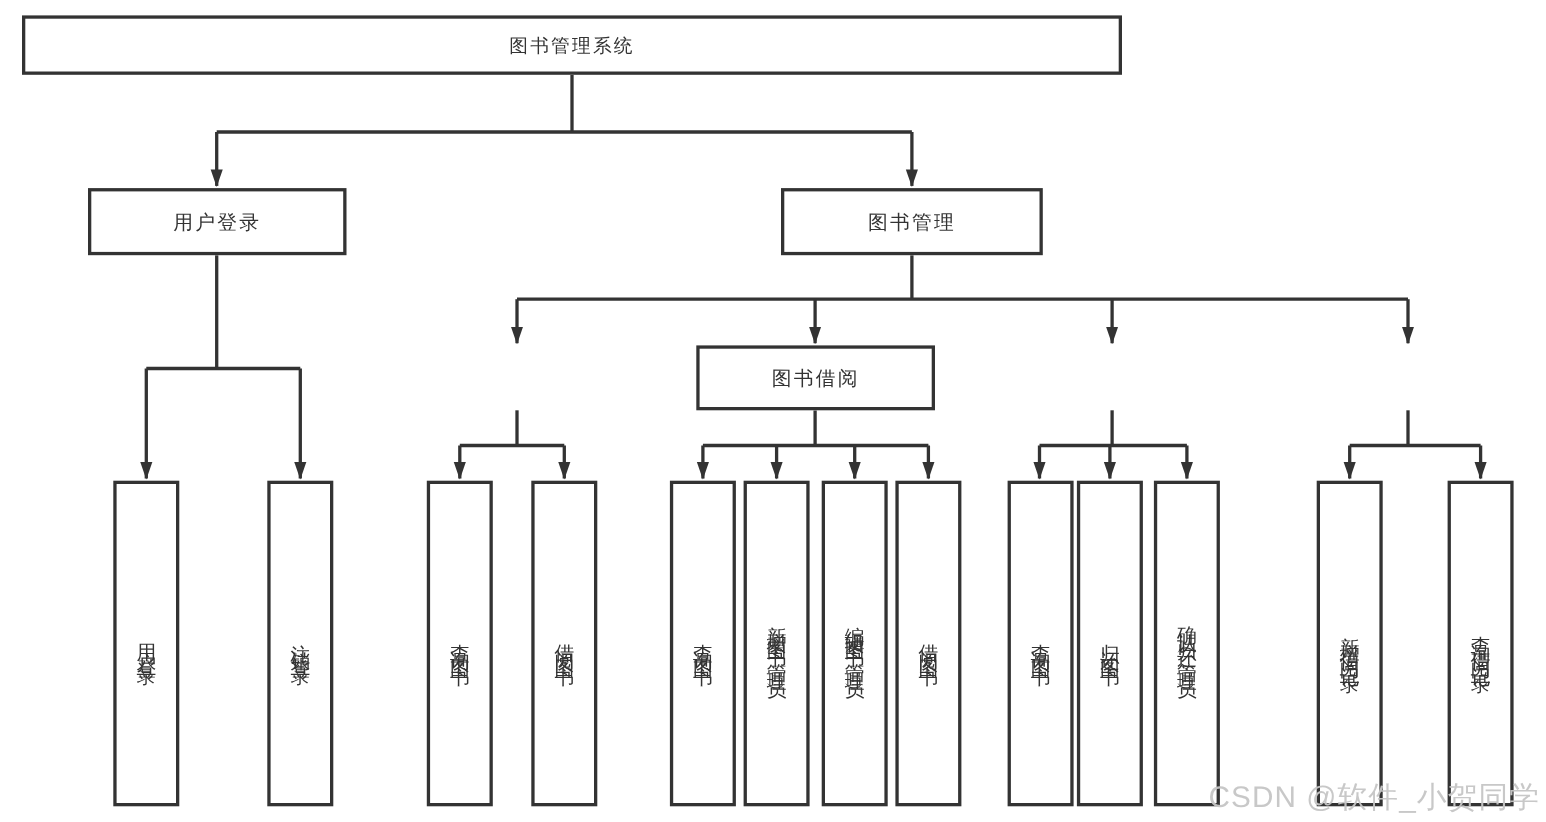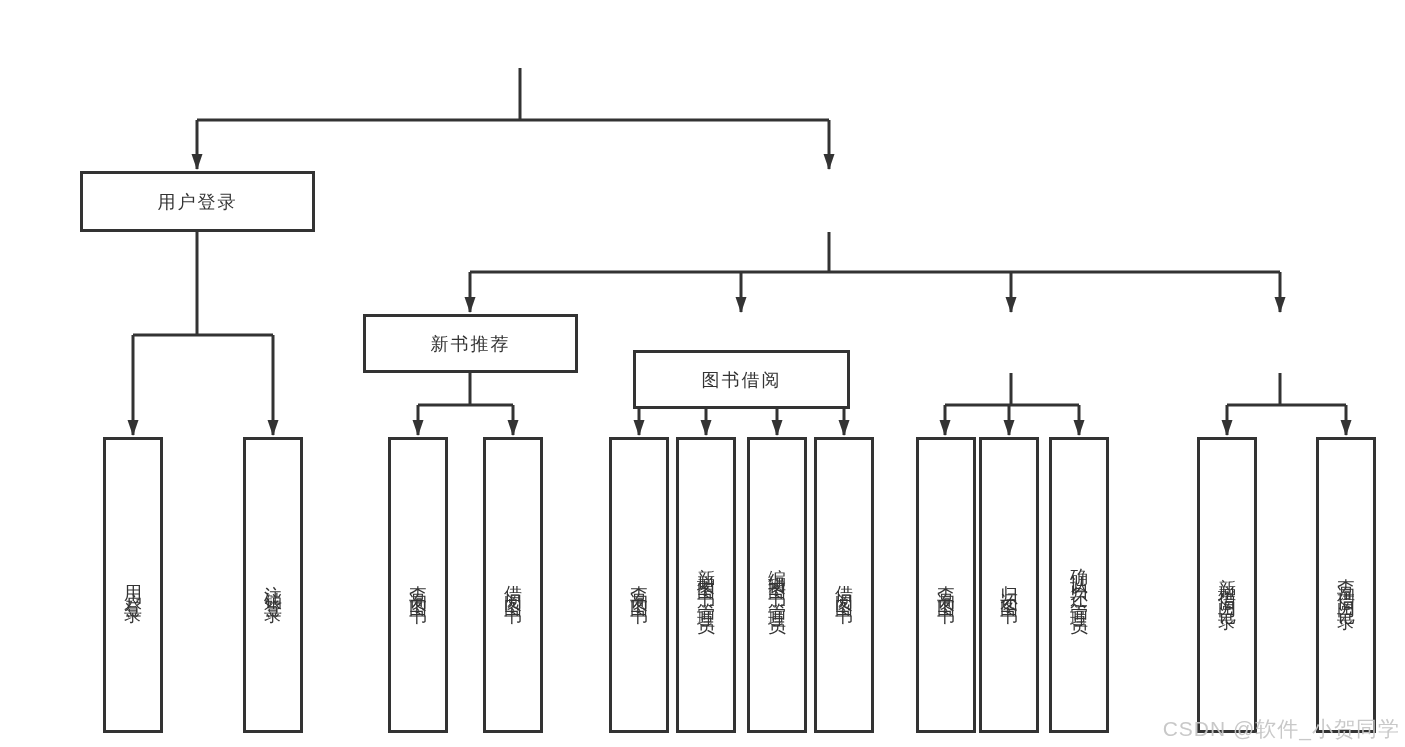--- a/index.html
+++ b/index.html
@@ -28,32 +28,32 @@
     text-orientation:mixed;
     font-size:18px;
     letter-spacing:7px;
     width:60px;top:437px;height:296px;
   }
   
   .n-root{left:20px;top:14px;width:1000px;height:54px;font-size:17px;}
   .n-l2a{left:80px;top:171px;width:235px;height:61px;}
   .n-l2b{left:710px;top:171px;width:238px;height:61px;}
   .n-l3a{left:363px;top:314px;width:215px;height:59px;}
-  .n-l3b{left:633px;top:314px;width:217px;height:59px;margin-top:36px;}
+  .n-l3b{left:633px;top:314px;width:217px;height:59px;}
   .n-l3c{left:903px;top:314px;width:217px;height:59px;}
   .n-l3d{left:1173px;top:314px;width:214px;height:59px;}
   .lf-1{left:103px;}  .lf-2{left:243px;}
   .lf-3{left:388px;}  .lf-4{left:483px;}
   .lf-5{left:609px;}  .lf-6{left:676px;}  .lf-7{left:747px;}  .lf-8{left:814px;}
   .lf-9{left:916px;}  .lf-10{left:979px;} .lf-11{left:1049px;}
   .lf-12{left:1197px;}.lf-13{left:1316px;}
   .watermark{
     position:absolute;
     right:5px;bottom:4px;
-    font-size:21px;
+    font-size:27px;
     color:#c6c6c6;
     letter-spacing:1px;
     z-index:5;
     opacity:0.95;
     white-space:nowrap;
   }
 </style>
 </head>
 <body>
 
@@ -100,24 +100,25 @@
     <path d="M945 405 V435" marker-end="url(#arrow)"></path>
     <path d="M1009 405 V435" marker-end="url(#arrow)"></path>
     <path d="M1079 405 V435" marker-end="url(#arrow)"></path>
 
     <path d="M1280 373 V405"></path>
     <path d="M1227 405 H1346"></path>
     <path d="M1227 405 V435" marker-end="url(#arrow)"></path>
     <path d="M1346 405 V435" marker-end="url(#arrow)"></path>
   </svg>
 
+  <div class="box h n-root">图书管理系统</div>
 
   <div class="box h n-l2a">用户登录</div>
+  <div class="box h n-l2b">图书管理</div>
 
-  <div class="box h n-l3a">新书推荐</div>
   <div class="box h n-l3b">图书借阅</div>
 
   <div class="box v lf-1">用户登录</div>
   <div class="box v lf-2">注销登录</div>
 
   <div class="box v lf-3">查询图书</div>
   <div class="box v lf-4">借阅图书</div>
 
   <div class="box v lf-5">查询图书</div>
   <div class="box v lf-6">新增图书（管理员）</div>

